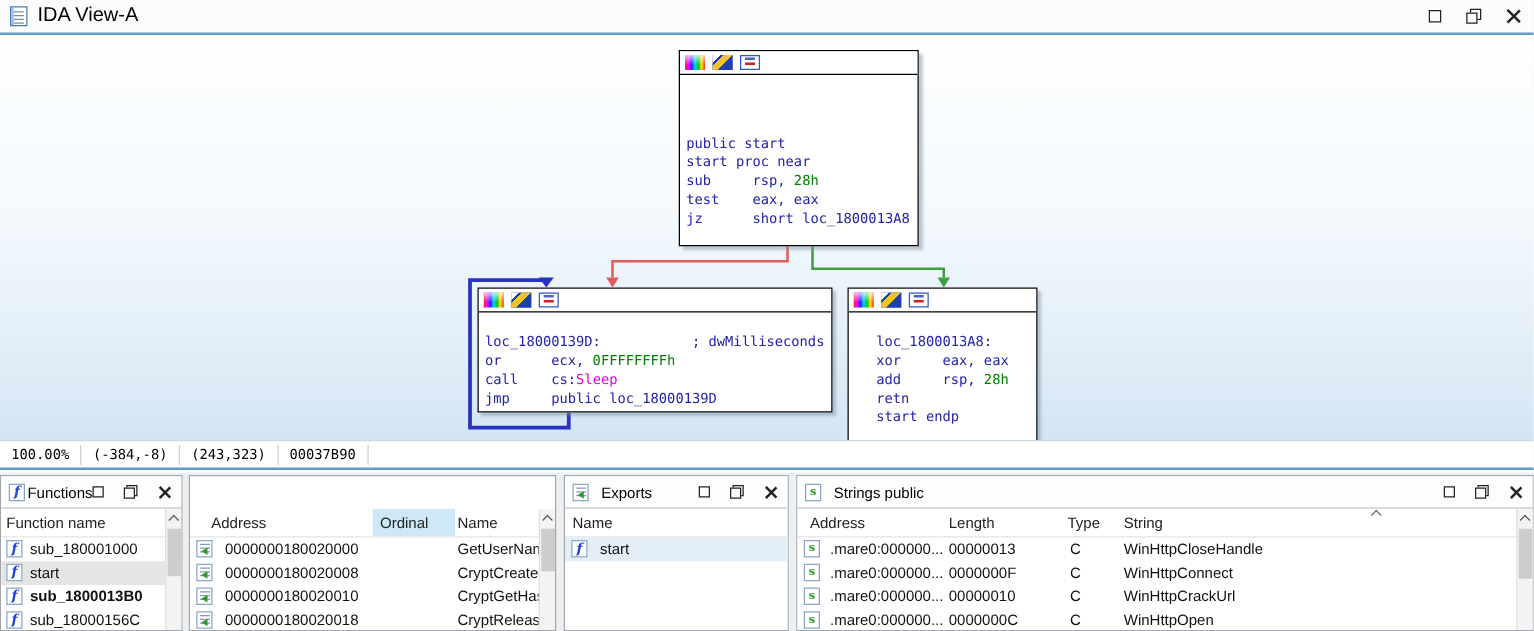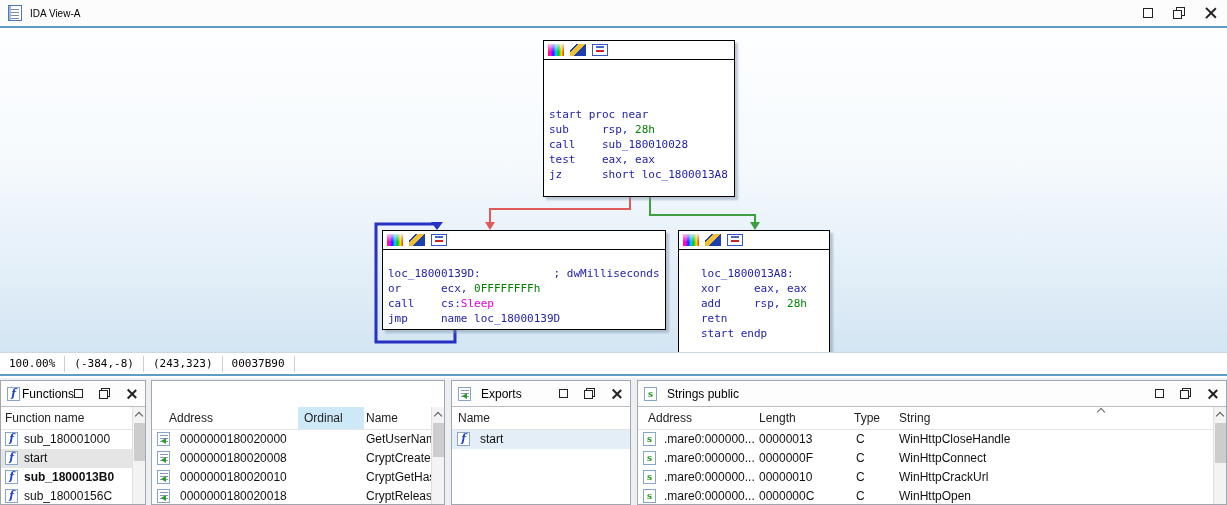--- a/index.html
+++ b/index.html
@@ -3,21 +3,21 @@
 <meta charset="utf-8">
 <style>
   * { margin:0; padding:0; box-sizing:border-box; }
   html,body { width:1227px; height:505px; overflow:hidden; background:#eef0f2;
               font-family:"Liberation Sans", sans-serif; }
   .app { position:relative; width:1227px; height:505px; background:#fff; }
 
   
   .titlebar { position:absolute; left:0; top:0; width:1227px; height:28px; background:#fcfcfc;
               border-bottom:2px solid #5f9cc8; display:flex; align-items:center; padding:0 10px 0 8px; }
-  .titlebar .title { font-size:10px; color:#000; margin-left:8px; }
+  .titlebar .title { font-size:16px; color:#000; margin-left:8px; }
   .titlebar .spacer { flex:1; }
   .winbtns { display:flex; align-items:center; gap:20px; }
 
   
   .icon-max { width:10px; height:10px; border:1px solid #222; background:transparent; }
   .icon-restore { position:relative; width:12px; height:12px; }
   .icon-restore::before { content:""; position:absolute; right:0; top:0; width:7px; height:7px; border:1px solid #222; }
   .icon-restore::after  { content:""; position:absolute; left:0; bottom:0; width:7px; height:7px; border:1px solid #222; background:#fcfcfc; }
   .icon-close { position:relative; width:12px; height:12px; }
   .icon-close::before,.icon-close::after { content:""; position:absolute; left:5px; top:-1px; width:1.5px; height:14px; background:#222; }
@@ -128,39 +128,39 @@
       <polygon points="431,192 443,192 437,200" fill="#2731c4"></polygon>
     </svg>
 
     <div class="gnode" style="left:543px; top:10px; width:192px; height:157px;">
       <div class="nheader">
         <span class="palette-icon"></span>
         <span class="pencil-icon"></span>
         <span class="graphbtn-icon"></span>
       </div>
       <div class="nbody" style="padding:47px 0 0 5px;">
+        <div class="code-line"><span>public start</span></div>
         <div class="code-line"><span>start proc near</span></div>
         <div class="code-line"><span>sub     rsp, </span><span class="num">28h</span></div>
-        <div class="code-line"><span>call    sub_180010028</span></div>
         <div class="code-line"><span>test    eax, eax</span></div>
         <div class="code-line"><span>jz      short loc_1800013A8</span></div>
       </div>
     </div>
 
     <div class="gnode" style="left:382px; top:200px; width:284px; height:100px;">
       <div class="nheader">
         <span class="palette-icon"></span>
         <span class="pencil-icon"></span>
         <span class="graphbtn-icon"></span>
       </div>
       <div class="nbody" style="padding:16px 0 0 5px;">
         <div class="code-line"><span>loc_18000139D:           </span><span class="cmt">; dwMilliseconds</span></div>
         <div class="code-line"><span>or      ecx, </span><span class="num">0FFFFFFFFh</span></div>
         <div class="code-line"><span>call    cs:</span><span class="imp">Sleep</span></div>
-        <div class="code-line"><span>jmp     name loc_18000139D</span></div>
+        <div class="code-line"><span>jmp     public loc_18000139D</span></div>
       </div>
     </div>
 
     <div class="gnode" style="left:678px; top:200px; width:152px; height:124px;">
       <div class="nheader">
         <span class="palette-icon"></span>
         <span class="pencil-icon"></span>
         <span class="graphbtn-icon"></span>
       </div>
       <div class="nbody" style="padding:16px 0 0 22px;">

